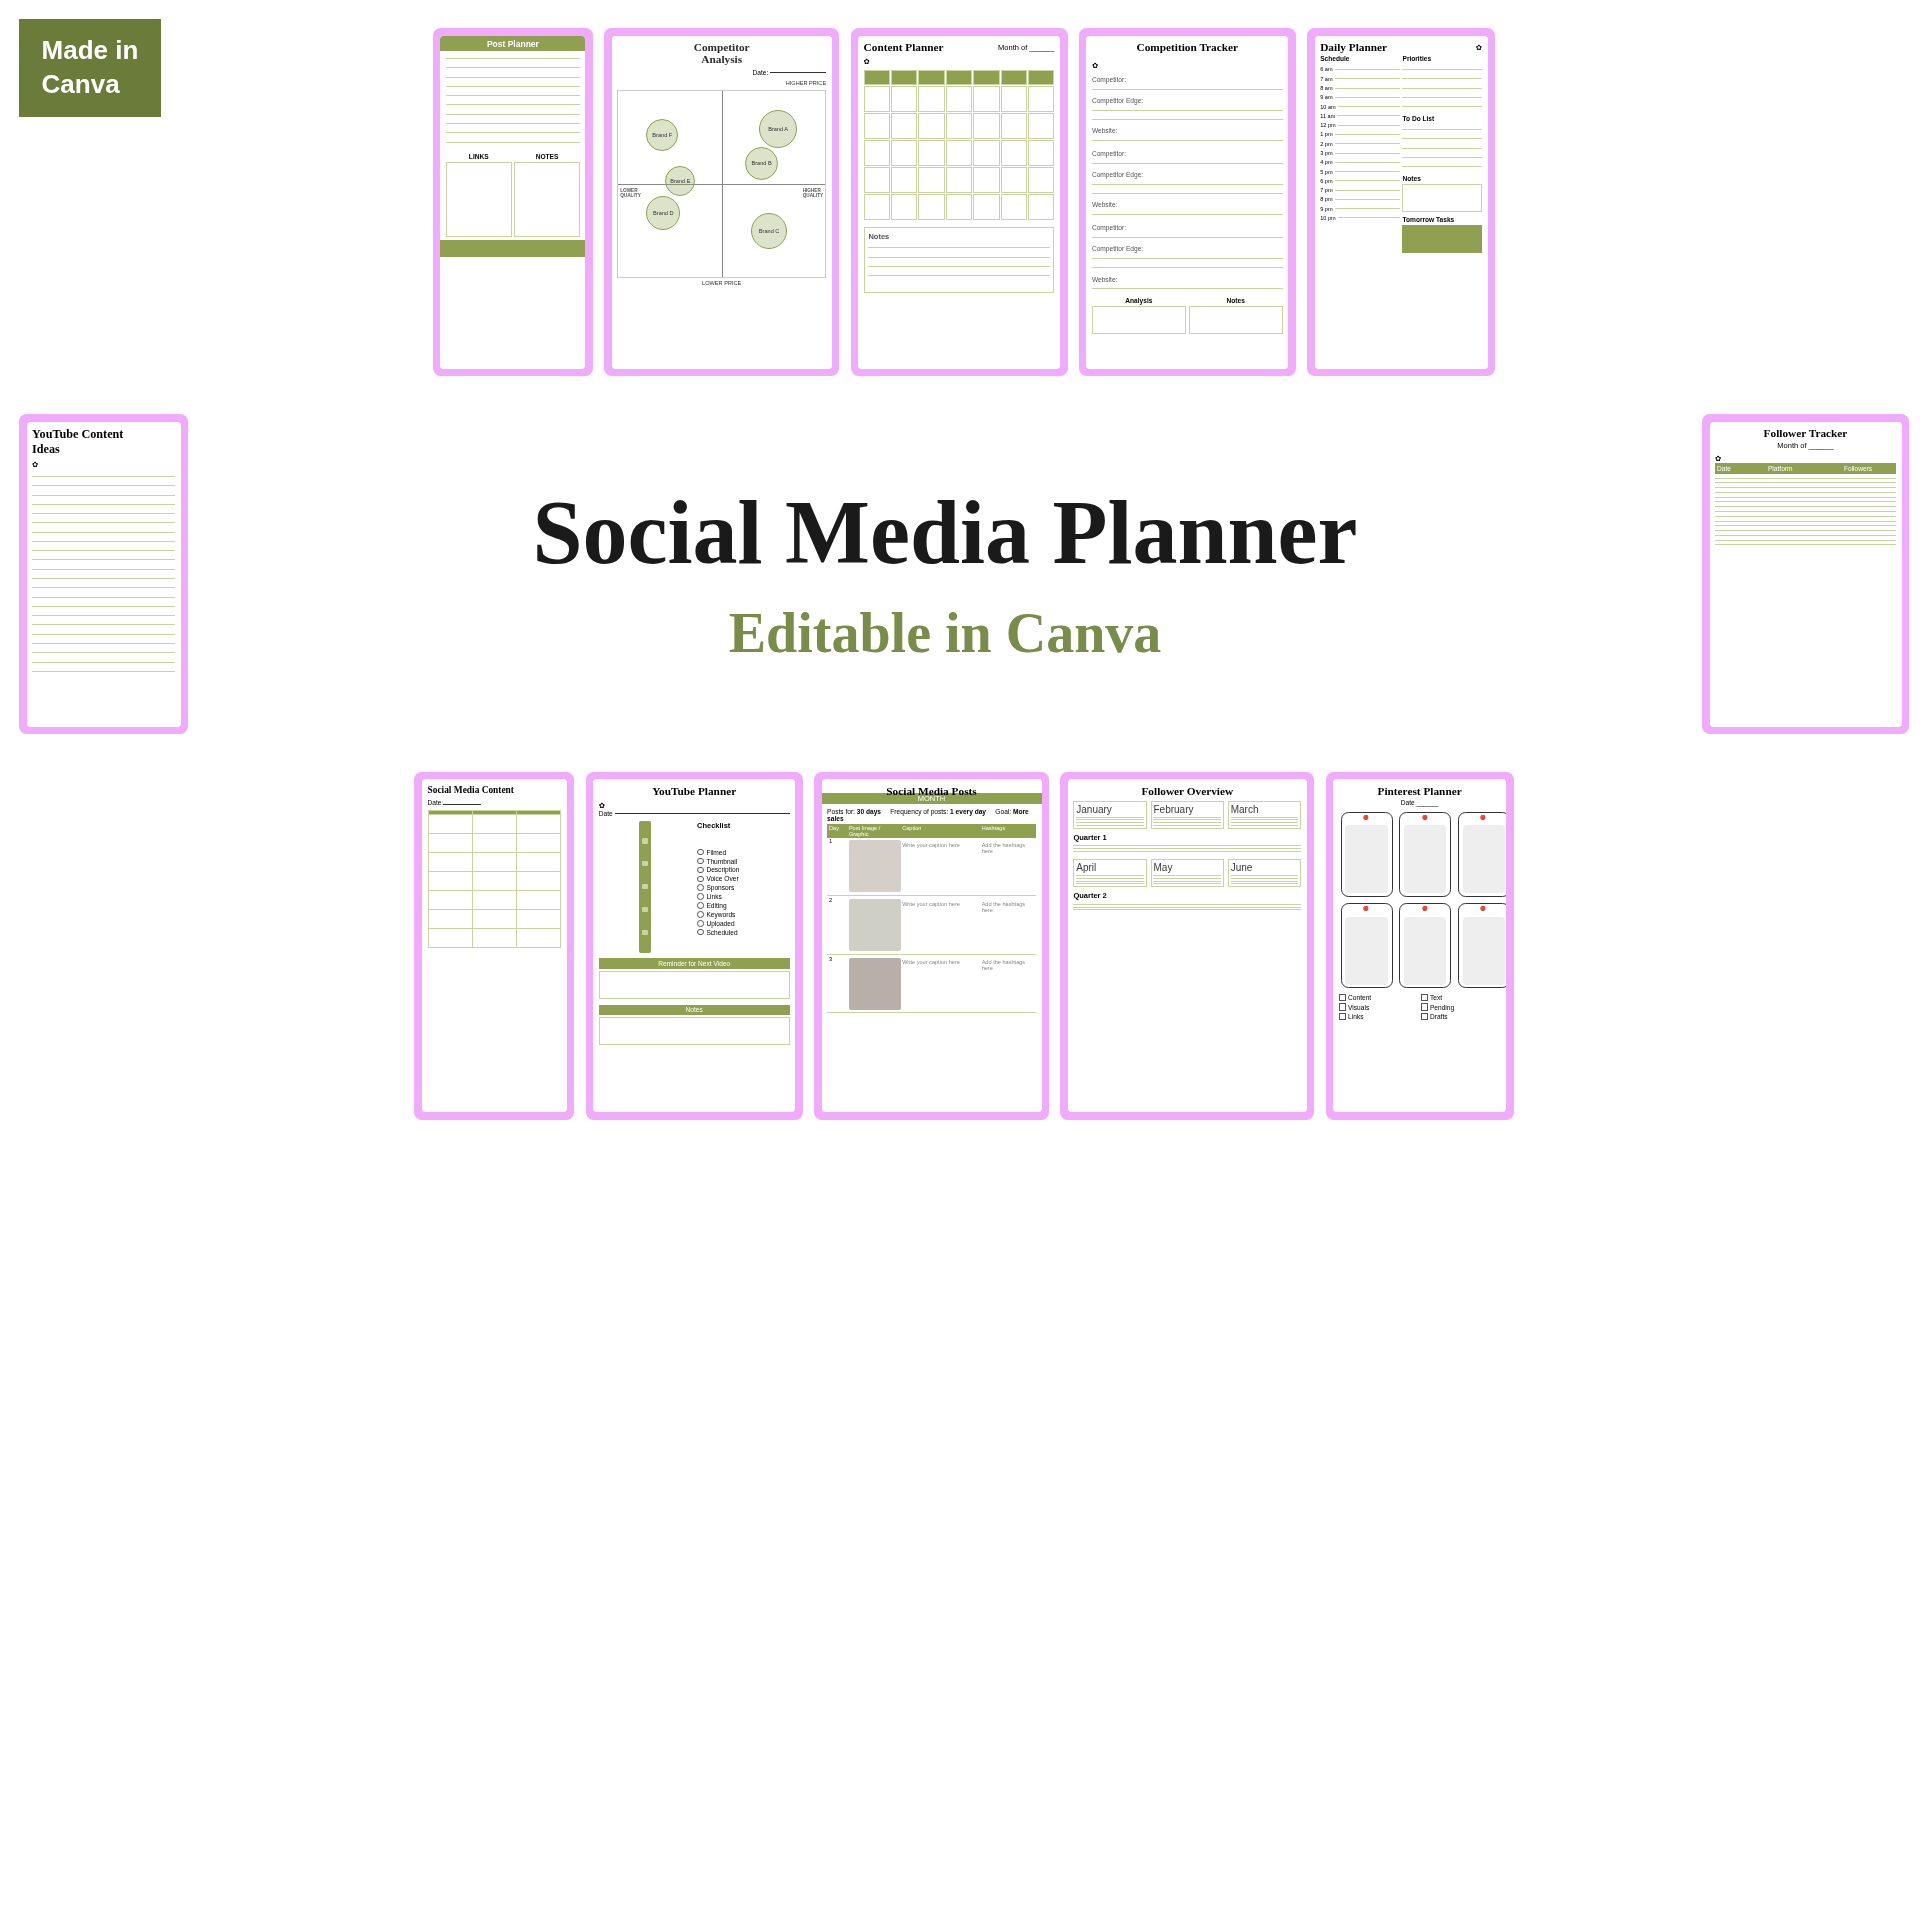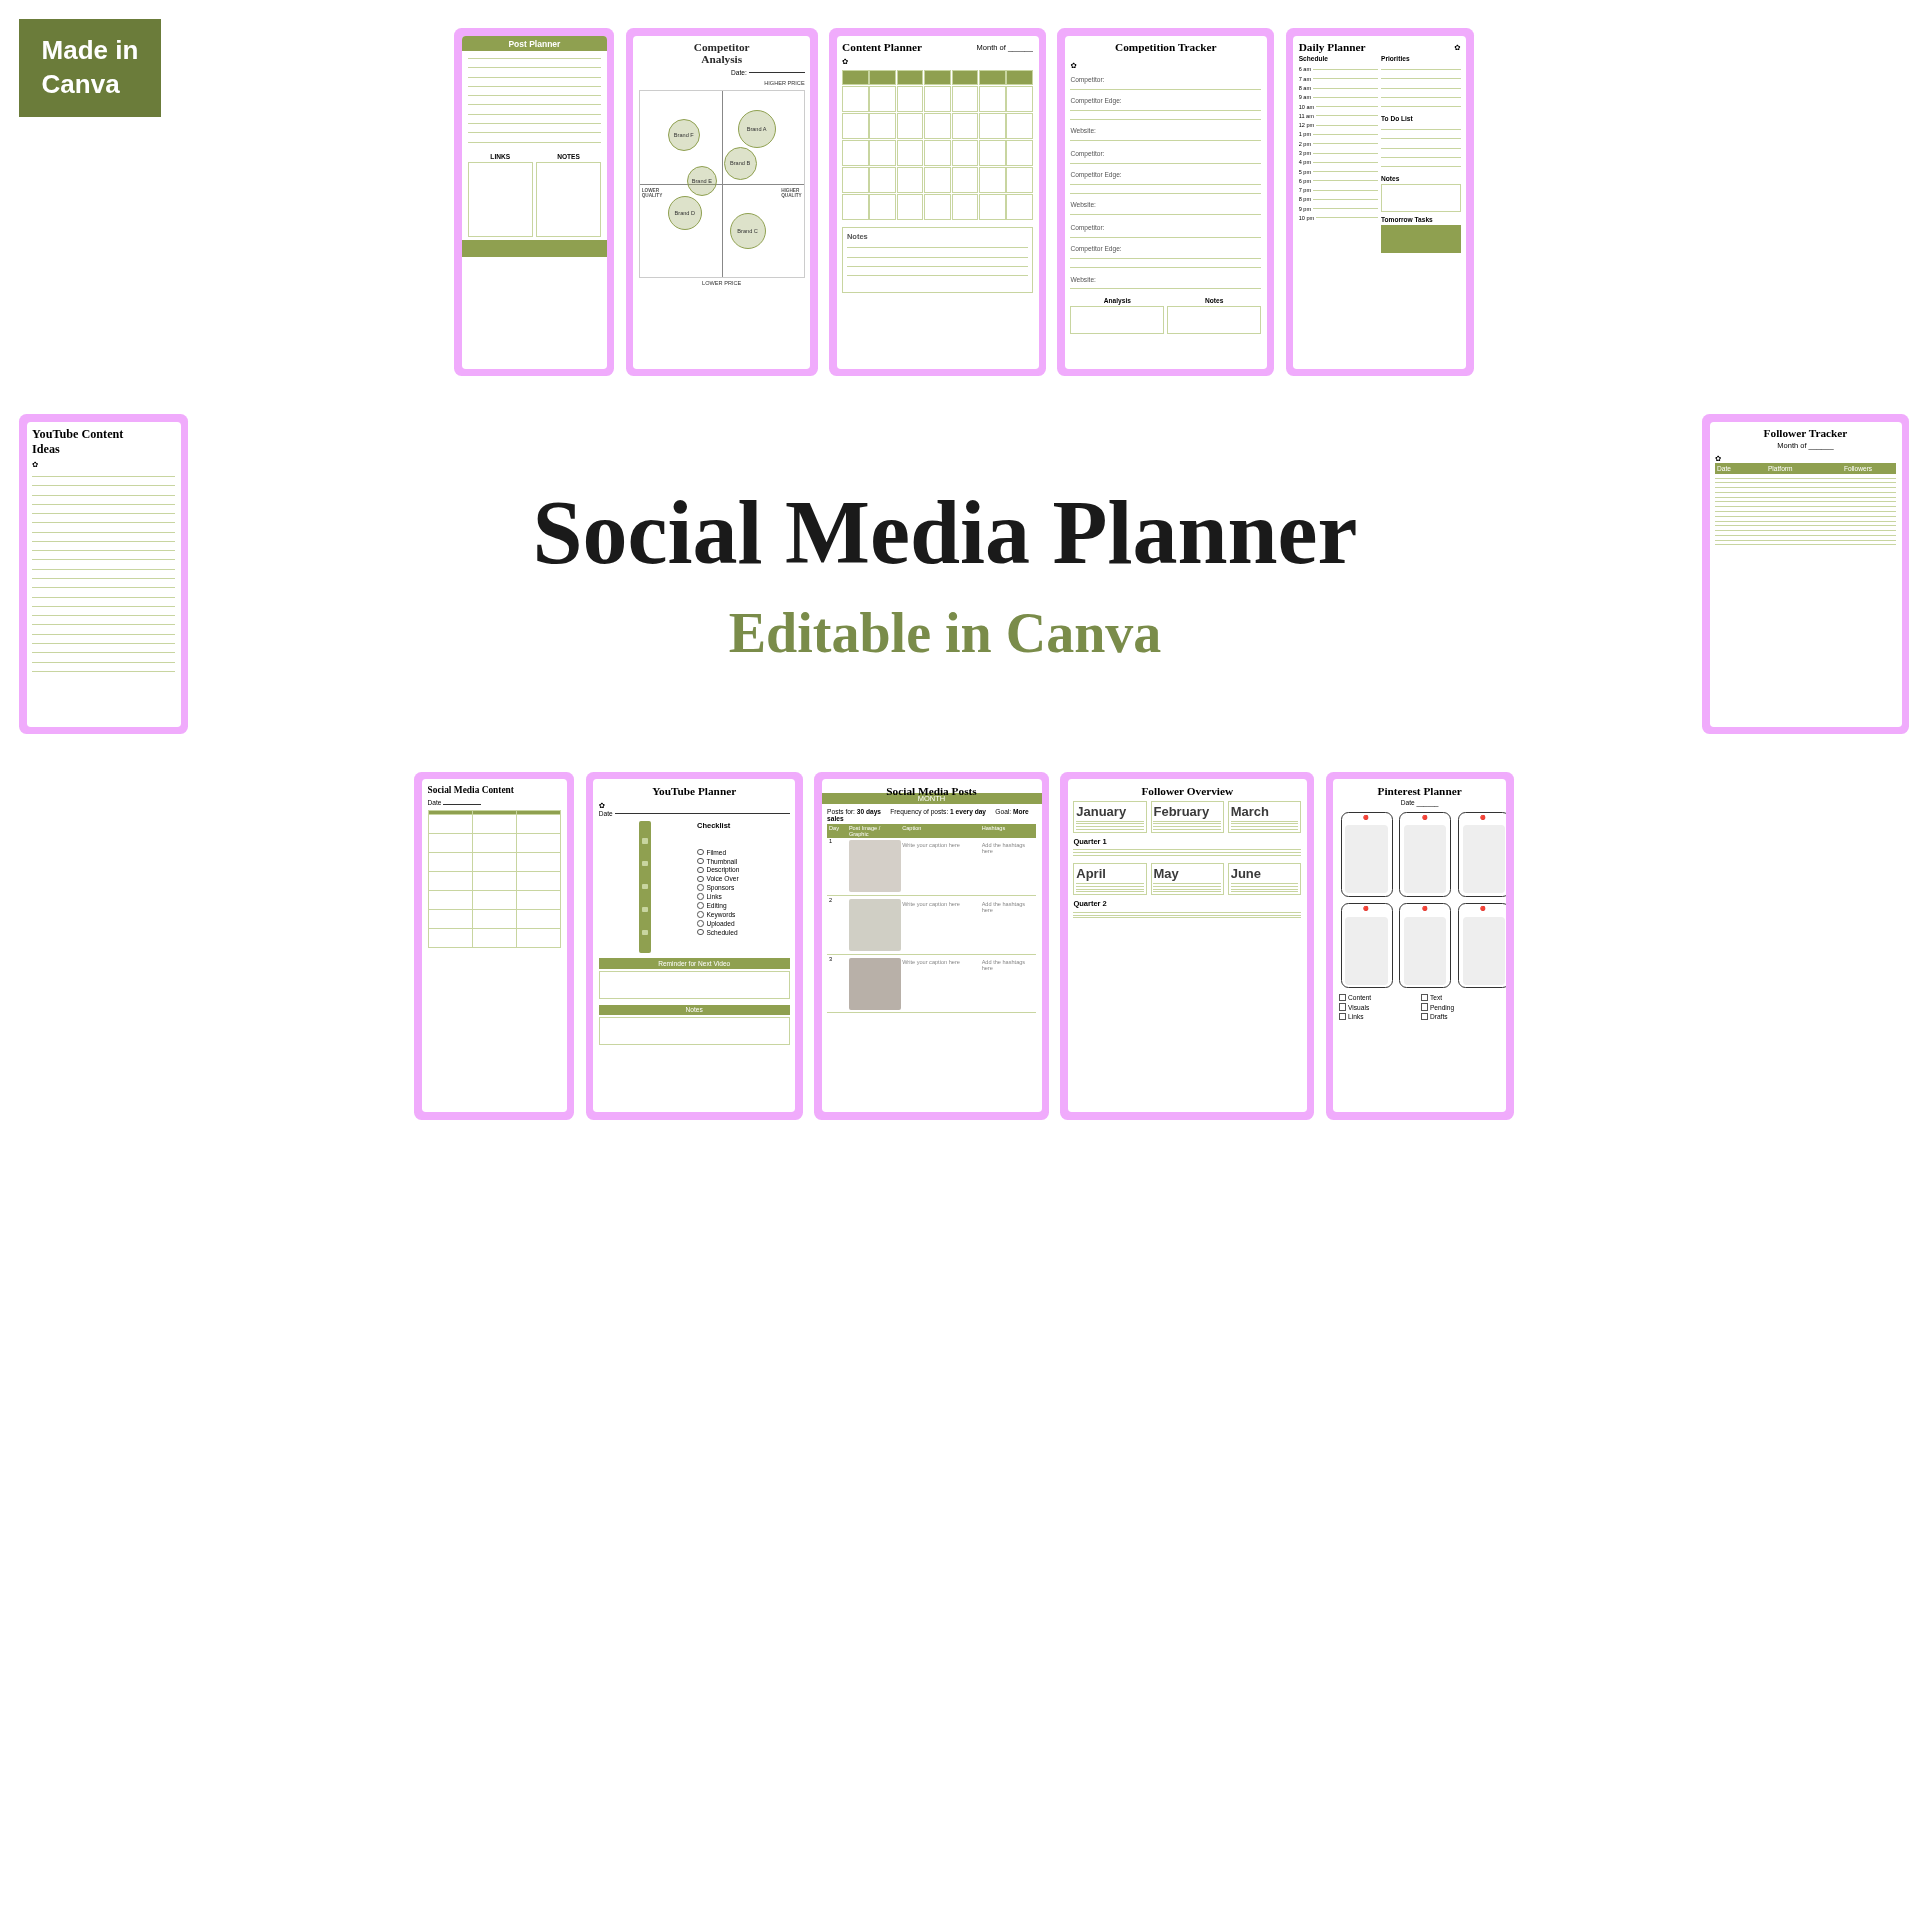--- a/index.html
+++ b/index.html
@@ -197,22 +197,22 @@
       justify-content: center;
     }
 
     
     .month-box {
       border: 0.9px solid #c8d5a0;
       padding: 1.9px;
       font-size: 6.6px;
     }
     .month-title {
-      font-size: 13px;
-      font-weight: bold;
+      font-size: 10px;
+      font-weight: normal;
       color: #3a3a3a;
       margin-bottom: 1.9px;
     }
 
     .small-lines {
       display: flex;
       flex-direction: column;
       gap: 1.9px;
     }
     .small-line {
@@ -308,21 +308,21 @@
           <div style="font-size:6.6px; text-align:center; font-weight:bold;">NOTES</div>
         </div>
         <div style="display:grid; grid-template-columns:1fr 1fr; gap:2.8px; margin-top:1.9px;">
           <div style="border:0.9px solid #c8d5a0; height:75px;"></div>
           <div style="border:0.9px solid #c8d5a0; height:75px;"></div>
         </div>
         <div style="background:#8fa050; height:17px; margin: 3.8px -5.6px -5.6px -5.6px;"></div>
       </div>
     </div>
 
-    <div class="card" style="width:192px; height:348px;">
+    <div class="card" style="width:235px; height:348px;">
       <div class="card-inner">
         <div style="font-size:11.3px; font-weight:bold; text-align:center; color:#2a2a2a; font-family:Georgia,serif; margin-bottom:3.8px;">Competitor<br>Analysis</div>
         <div style="display:flex; justify-content:flex-end; align-items:center; font-size:6.6px; margin-bottom:3.8px;">
           <span>Date:</span>
           <div style="border-bottom:0.9px solid #333; width:56px; margin-left:1.9px;"></div>
         </div>
         <div style="font-size:5.6px; text-align:right; color:#333; margin-bottom:1.9px;">HIGHER PRICE</div>
 
         <div class="bubble-area" style="height:188px;">
 

